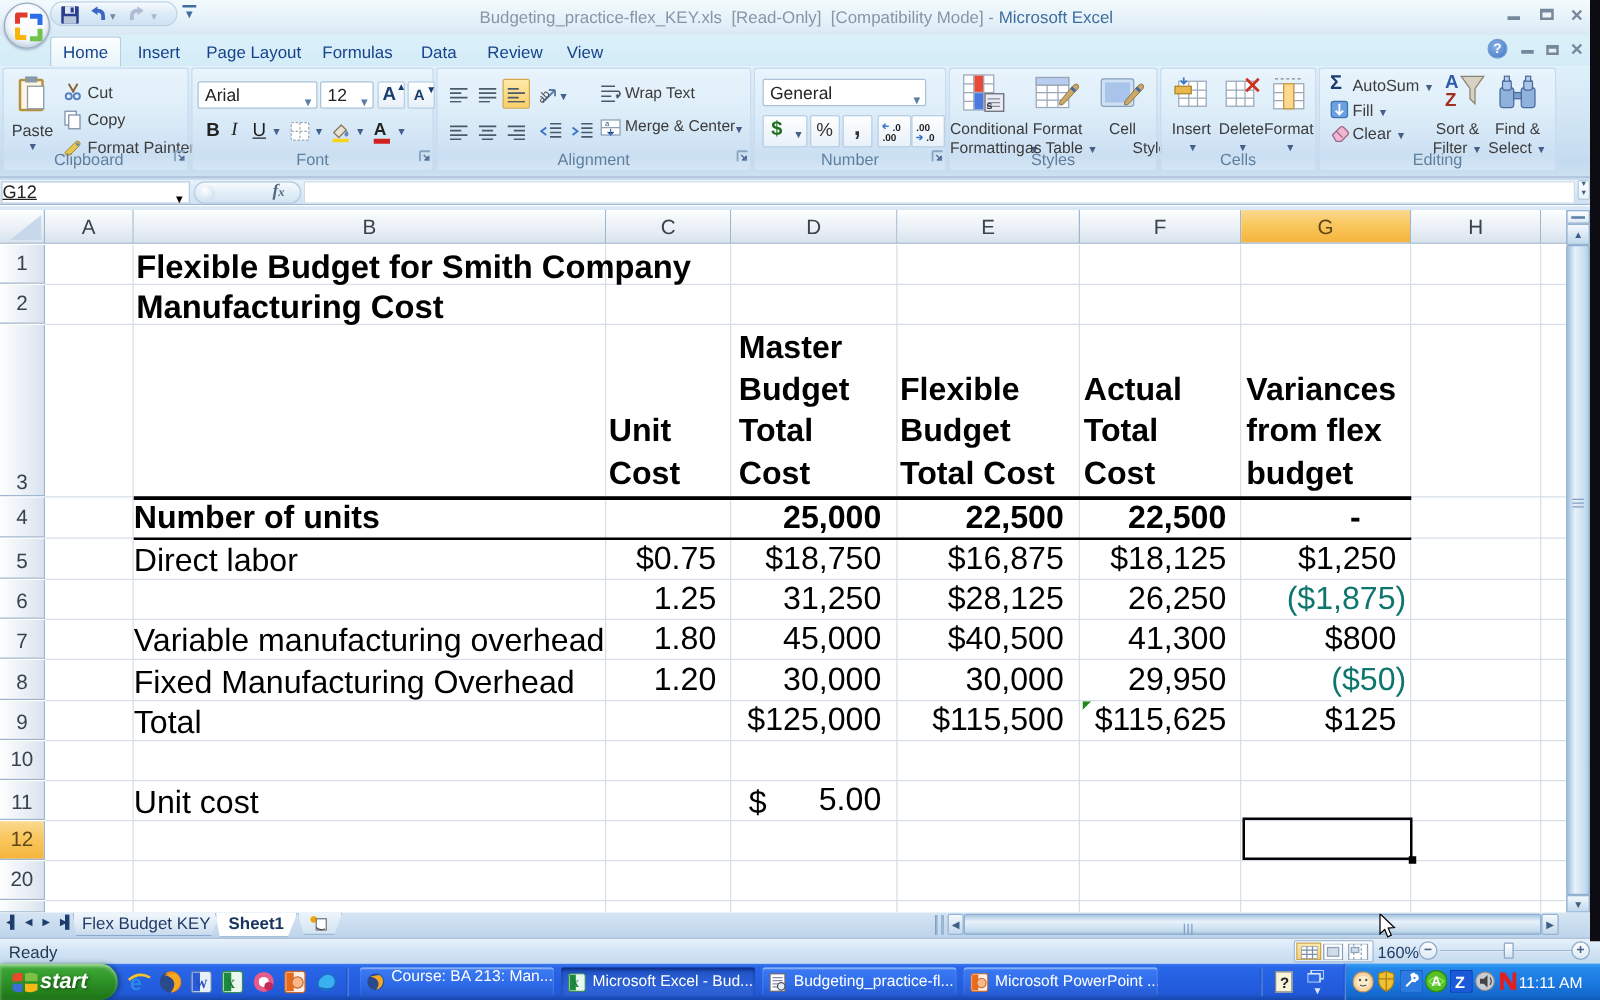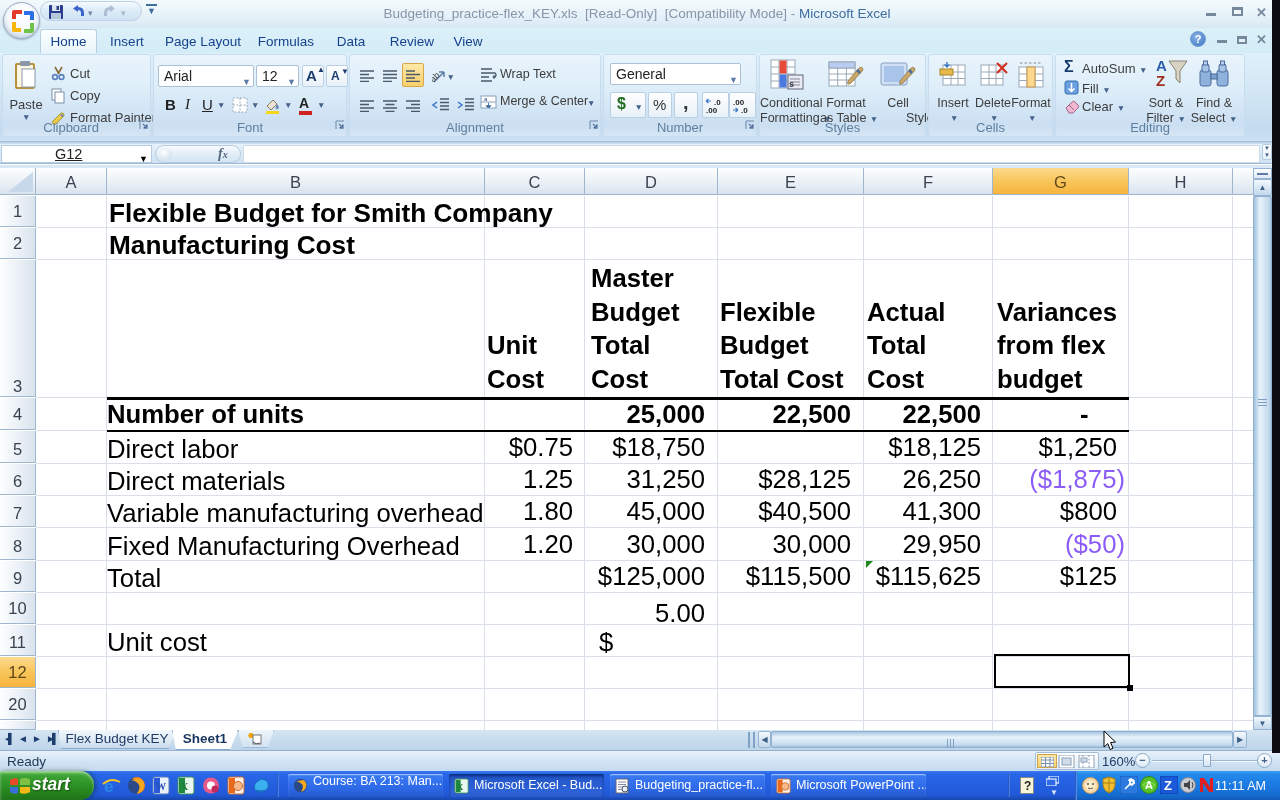--- a/index.html
+++ b/index.html
@@ -9,21 +9,21 @@
 #tabrow{left:0;top:28px;width:1280px;height:25px;background:linear-gradient(#dcf0f9,#d3ecf7);}
 #ribbon{left:0;top:53px;width:1280px;height:88px;background:linear-gradient(#def0fa,#d2e6f4 45%,#c4dbef 88%,#cce1f2);}
 #ribedge{left:0;top:141px;width:1280px;height:5px;background:linear-gradient(#9cb4d0,#c8dcf0 40%,#dcebf8);}
 #fbar{left:0;top:144px;width:1280px;height:20px;background:linear-gradient(#e6f1fa,#cfe2f3);border-bottom:1px solid #9db8d4;}
 #grid{left:0;top:168px;width:1272px;height:562px;background:#fff;overflow:hidden;font-size:25.7px;}
 #vscroll{left:1253px;top:168px;width:19px;height:562px;}
 #tabbar{left:0;top:730px;width:1272px;height:20px;background:linear-gradient(#d5e5f3,#bdd4ea);}
 #statusbar{left:0;top:750px;width:1280px;height:21px;background:linear-gradient(#e8f1fb,#d2e4f4 50%,#c4daee);border-top:1px solid #94b0cc;}
 #taskbar{left:0;top:771px;width:1280px;height:29px;background:linear-gradient(#3c79f0 0%,#2866e8 10%,#2159d8 82%,#1747ad 100%);}
 .b{font-weight:bold;}
-.r{color:#8b5cf6;}
+.r{color:#0f766e;}
 .tab{position:absolute;top:2px;height:23px;line-height:23px;text-align:center;font-size:13.5px;color:#15428b;}
 .colhdr{position:absolute;top:0;height:27px;background:linear-gradient(#fdfefe,#eaf0f6 55%,#d9e3ee);border-right:1px solid #9eb6ce;border-bottom:1px solid #9eb6ce;text-align:center;font-size:16.5px;color:#39424e;line-height:28px;}
 .rowhdr{position:absolute;left:0;width:36px;background:linear-gradient(90deg,#fdfefe,#eaf0f6 55%,#d9e3ee);border-right:1px solid #9eb6ce;border-bottom:1px solid #9eb6ce;text-align:center;font-size:16.5px;color:#39424e;}
 .hsel{background:linear-gradient(#fbd98f,#f9c75f 45%,#f6b43c) !important;color:#5e4718 !important;}
 .gv{position:absolute;width:1px;background:#d8dfe9;}
 .panel{position:absolute;top:1px;height:83px;border:1px solid #c9dcef;border-radius:3px;background:linear-gradient(#e9f4fc 0%,#deeef9 40%,#cfe2f4 78%,#cbdff2 86%,#d5e6f5);}
 .plabel{position:absolute;bottom:1px;left:0;width:100%;text-align:center;font-size:13px;color:#5f7f9e;}
 .t{position:absolute;font-size:13px;color:#3c3c3c;white-space:nowrap;}
 .cb{position:absolute;height:22px;background:#fff;border:1px solid #abc1d8;border-radius:2px;font-size:14px;color:#222;}
 .cb .ar{position:absolute;right:2px;top:6px;font-size:9px;color:#5a7ca6;}
@@ -358,21 +358,21 @@
         <rect x="14" y="16" width="6" height="5" fill="#7aa0cc" stroke="#4a6a9a"></rect>
       </svg>
   <div class="t" style="left:130px;top:41px;width:56px;text-align:center;font-size:12.5px;">Find &amp;</div>
   <div class="t" style="left:130px;top:56px;width:56px;text-align:center;font-size:12.5px;">Select <span class="dar">▼</span></div>
   <div class="plabel">Editing</div>
  </div>
 </div>
 <div class="abs" id="ribedge"></div>
 <div class="abs" style="left:0;top:165px;width:1272px;height:3px;background:#d9e8f6;"></div>
 <div class="abs" id="fbar">
-  <div class="a" style="left:1px;top:1px;width:151px;height:18px;background:#fff;border:1px solid #b4cbe0;font-size:14.5px;color:#222;line-height:17px;"><span style="margin-left:53px;text-decoration:underline;">G12</span>
+  <div class="a" style="left:1px;top:1px;width:151px;height:18px;background:#fff;border:1px solid #b4cbe0;font-size:14.5px;color:#222;line-height:17px;"><span style="text-decoration:underline;">G12</span>
     <div class="a" style="right:3px;top:5px;font-size:9px;color:#000;">▼</div>
   </div>
   <div class="a" style="left:155px;top:1px;width:86px;height:18px;background:linear-gradient(#f8fbfe,#e2eef8 50%,#d3e5f3);border:1px solid #b4cbe0;border-radius:9px;">
     <div class="a" style="left:3px;top:2px;width:13px;height:13px;border-radius:50%;background:radial-gradient(circle at 38% 32%,#ffffff,#dae7f2 60%,#c2d4e5);"></div>
     <div class="a" style="left:62px;top:0px;font-size:14px;font-style:italic;font-weight:bold;color:#55677e;font-family:'Liberation Serif',serif;">f<span style="font-size:10px;">x</span></div>
   </div>
   <div class="a" style="left:243px;top:1px;width:1017px;height:18px;background:#fff;border:1px solid #cddbe9;"></div>
   <div class="a" style="left:1262px;top:0px;width:10px;height:16px;background:linear-gradient(#fdfeff,#e8f1f9);border:1px solid #b4cbe0;border-radius:2px;color:#44608a;font-size:6px;text-align:center;line-height:7px;">▼<br>▼</div>
 </div>
 <div class="abs" id="grid">
@@ -454,24 +454,24 @@
 from flex
 budget</div>
   <div class="cell b num" style="left:585px;top:230px;width:120px;height:32px;line-height:33px;">25,000</div>
   <div class="cell b num" style="left:718px;top:230px;width:133px;height:32px;line-height:33px;">22,500</div>
   <div class="cell b num" style="left:864px;top:230px;width:117px;height:32px;line-height:33px;">22,500</div>
   <div class="cell b" style="left:1080px;top:230px;height:32px;line-height:33px;">-</div>
 
   <div class="cell" style="left:107px;top:263px;height:32px;line-height:36px;">Direct labor</div>
   <div class="cell num" style="left:485px;top:263px;width:88px;height:32px;line-height:32px;">$0.75</div>
   <div class="cell num" style="left:585px;top:263px;width:120px;height:32px;line-height:32px;">$18,750</div>
+  <div class="cell num" style="left:718px;top:263px;width:133px;height:32px;line-height:32px;">$16,875</div>
   <div class="cell num" style="left:864px;top:263px;width:117px;height:32px;line-height:32px;">$18,125</div>
   <div class="cell num" style="left:993px;top:263px;width:124px;height:32px;line-height:32px;">$1,250</div>
 
-  <div class="cell" style="left:107px;top:296px;height:31px;line-height:35px;">Direct materials</div>
   <div class="cell num" style="left:485px;top:296px;width:88px;height:31px;line-height:31px;">1.25</div>
   <div class="cell num" style="left:585px;top:296px;width:120px;height:31px;line-height:31px;">31,250</div>
   <div class="cell num" style="left:718px;top:296px;width:133px;height:31px;line-height:31px;">$28,125</div>
   <div class="cell num" style="left:864px;top:296px;width:117px;height:31px;line-height:31px;">26,250</div>
   <div class="cell num r" style="left:993px;top:296px;width:132px;height:31px;line-height:31px;">($1,875)</div>
 
   <div class="cell" style="left:107px;top:328px;height:31px;line-height:35px;">Variable manufacturing overhead</div>
   <div class="cell num" style="left:485px;top:328px;width:88px;height:31px;line-height:31px;">1.80</div>
   <div class="cell num" style="left:585px;top:328px;width:120px;height:31px;line-height:31px;">45,000</div>
   <div class="cell num" style="left:718px;top:328px;width:133px;height:31px;line-height:31px;">$40,500</div>
@@ -489,21 +489,21 @@
   <div class="cell num" style="left:585px;top:393px;width:120px;height:31px;line-height:31px;">$125,000</div>
   <div class="cell num" style="left:718px;top:393px;width:133px;height:31px;line-height:31px;">$115,500</div>
   <div class="cell num" style="left:864px;top:393px;width:117px;height:31px;line-height:31px;">$115,625</div>
   <div class="cell num" style="left:993px;top:393px;width:124px;height:31px;line-height:31px;">$125</div>
   <svg class="a" style="left:866px;top:393px;" width="8" height="8">
       <polygon points="0,0 7,0 0,7" fill="#1e8a1e"></polygon>
     </svg>
 
   <div class="cell" style="left:107px;top:457px;height:31px;line-height:35px;">Unit cost</div>
   <div class="cell" style="left:599px;top:457px;height:31px;line-height:35px;">$</div>
-  <div class="cell num" style="left:585px;top:430px;width:120px;height:31px;line-height:31px;">5.00</div>
+  <div class="cell num" style="left:585px;top:457px;width:120px;height:31px;line-height:31px;">5.00</div>
 
   <div class="a" style="left:994px;top:486px;width:136px;height:34px;border:2.5px solid #000;"></div>
   <div class="a" style="left:1127px;top:517px;width:6px;height:6px;background:#000;"></div>
 </div>
 <div class="abs" id="vscroll">
   <div class="a" style="left:0;top:0;width:19px;height:562px;background:linear-gradient(90deg,#b9cfe5,#e3eef7 30%,#cadded 80%,#b9cfe5);"></div>
   <div class="a" style="left:0;top:0;width:19px;height:11px;background:linear-gradient(#fdfeff,#dfeaf4);border:1px solid #96b4d2;">
       <div class="a" style="left:3px;top:4px;width:11px;height:2px;background:#5a7ca6;"></div>
     </div>
   <div class="a" style="left:0;top:11px;width:19px;height:17px;background:linear-gradient(#f4f9fd,#d7e6f3 55%,#c3d8ec);border:1px solid #96b4d2;border-radius:2px;text-align:center;font-size:8px;color:#3e5e86;line-height:16px;">▲</div>

